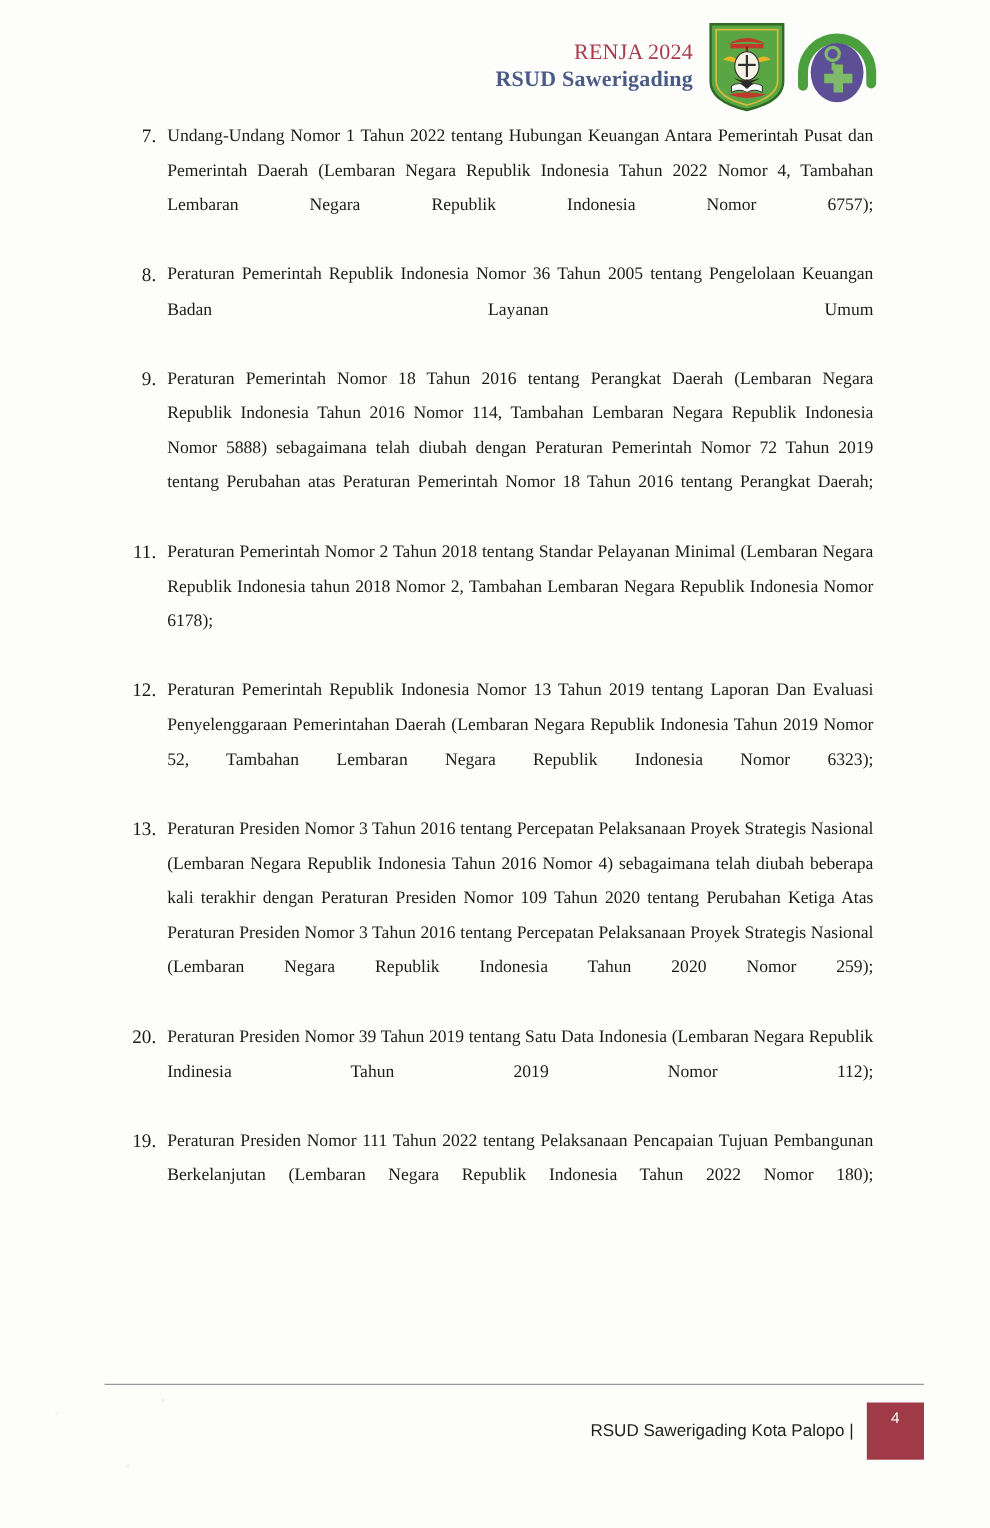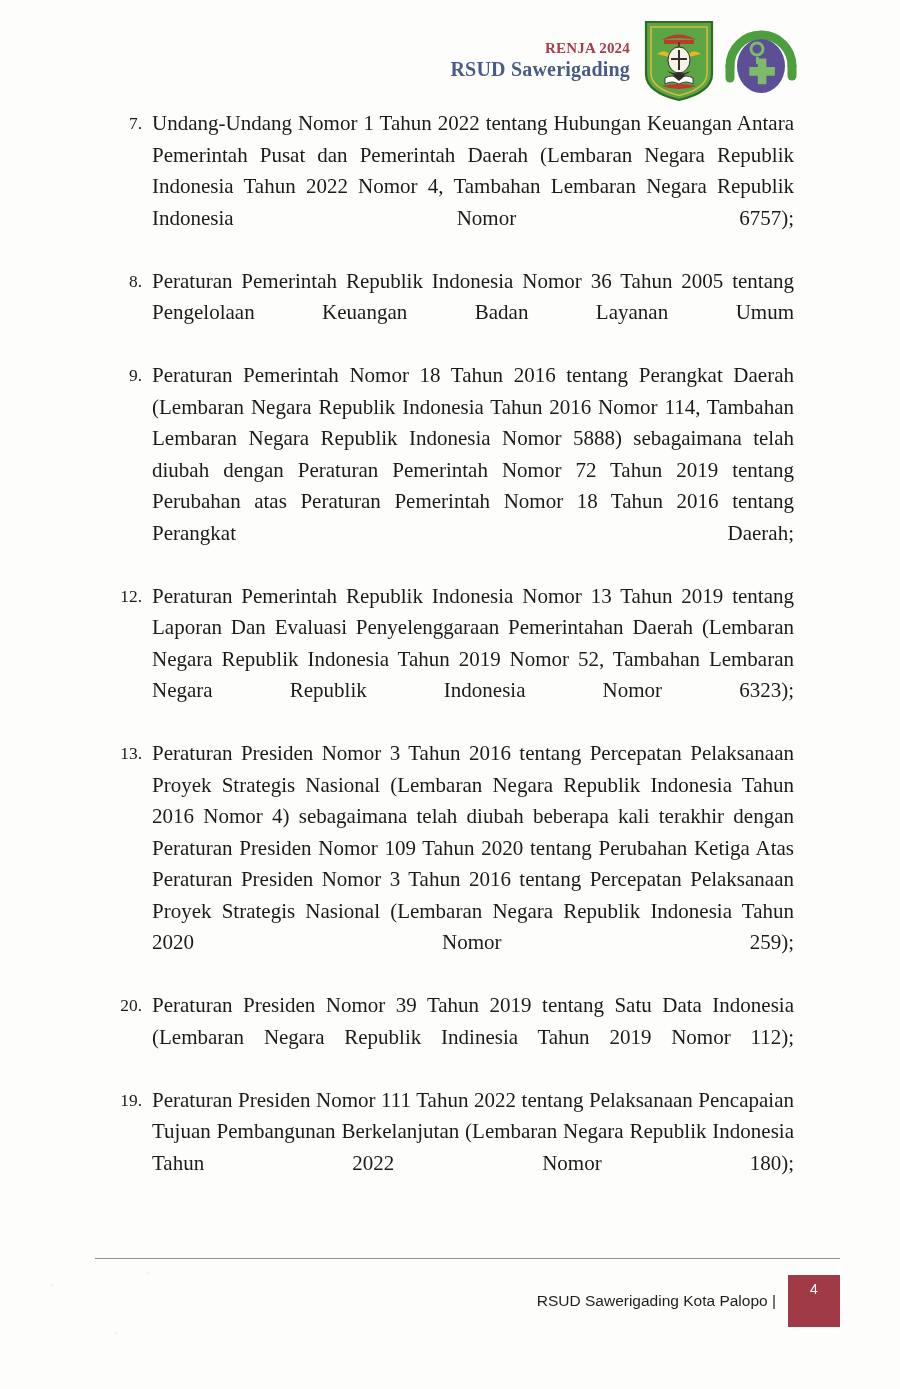--- a/index.html
+++ b/index.html
@@ -29,22 +29,22 @@
     justify-content: flex-end;
     padding-right: 100px;
   }
   .header-text {
     text-align: right;
     line-height: 1.22;
     margin-right: 10px;
   }
   .header-line1 {
     font-family: "Liberation Serif", "DejaVu Serif", serif;
-    font-weight: 700;
-    font-size: 15px;
+    font-weight: 400;
+    font-size: 20px;
     color: #a83c4a;
     letter-spacing: 0.2px;
   }
   .header-line2 {
     font-family: "Liberation Serif", "DejaVu Serif", serif;
     font-weight: 700;
     font-size: 20px;
     color: #4a5b86;
     letter-spacing: 0.2px;
   }
@@ -71,21 +71,21 @@
     width: 40px;
     flex: 0 0 40px;
     text-align: right;
     padding-right: 10px;
     font-size: 17.4px;
     line-height: 31.5px;
     box-sizing: border-box;
   }
   .law-text {
     flex: 1 1 auto;
-    font-size: 21px;
+    font-size: 16px;
     line-height: 31.5px;
     text-align: justify;
     text-justify: inter-word;
     hyphens: none;
   }
   .law-text::after {
     content: "";
     display: inline-block;
     width: 100%;
     height: 0;
@@ -206,20 +206,24 @@
     </div>
     <div class="law-item">
       <div class="law-num">8.</div>
       <div class="law-text">Peraturan Pemerintah Republik Indonesia Nomor 36 Tahun 2005 tentang Pengelolaan Keuangan Badan Layanan Umum</div>
     </div>
     <div class="law-item">
       <div class="law-num">9.</div>
       <div class="law-text">Peraturan Pemerintah Nomor 18 Tahun 2016 tentang Perangkat Daerah (Lembaran Negara Republik Indonesia Tahun 2016 Nomor 114, Tambahan Lembaran Negara Republik Indonesia Nomor 5888) sebagaimana telah diubah dengan Peraturan Pemerintah Nomor 72 Tahun 2019 tentang Perubahan atas Peraturan Pemerintah Nomor 18 Tahun 2016 tentang Perangkat Daerah;</div>
     </div>
     <div class="law-item">
+      <div class="law-num">11.</div>
+      <div class="law-text">Peraturan Pemerintah Nomor 2 Tahun 2018 tentang Standar Pelayanan Minimal (Lembaran Negara Republik Indonesia tahun 2018 Nomor 2, Tambahan Lembaran Negara Republik Indonesia Nomor 6178);</div>
+    </div>
+    <div class="law-item">
       <div class="law-num">12.</div>
       <div class="law-text">Peraturan Pemerintah Republik Indonesia Nomor 13 Tahun 2019 tentang Laporan Dan Evaluasi Penyelenggaraan Pemerintahan Daerah (Lembaran Negara Republik Indonesia Tahun 2019 Nomor 52, Tambahan Lembaran Negara Republik Indonesia Nomor 6323);</div>
     </div>
     <div class="law-item">
       <div class="law-num">13.</div>
       <div class="law-text">Peraturan Presiden Nomor 3 Tahun 2016 tentang Percepatan Pelaksanaan Proyek Strategis Nasional (Lembaran Negara Republik Indonesia Tahun 2016 Nomor 4) sebagaimana telah diubah beberapa kali terakhir dengan Peraturan Presiden Nomor 109 Tahun 2020 tentang Perubahan Ketiga Atas Peraturan Presiden Nomor 3 Tahun 2016 tentang Percepatan Pelaksanaan Proyek Strategis Nasional (Lembaran Negara Republik Indonesia Tahun 2020 Nomor 259);</div>
     </div>
     <div class="law-item">
       <div class="law-num">20.</div>
       <div class="law-text">Peraturan Presiden Nomor 39 Tahun 2019 tentang Satu Data Indonesia (Lembaran Negara Republik Indinesia Tahun 2019 Nomor 112);</div>

